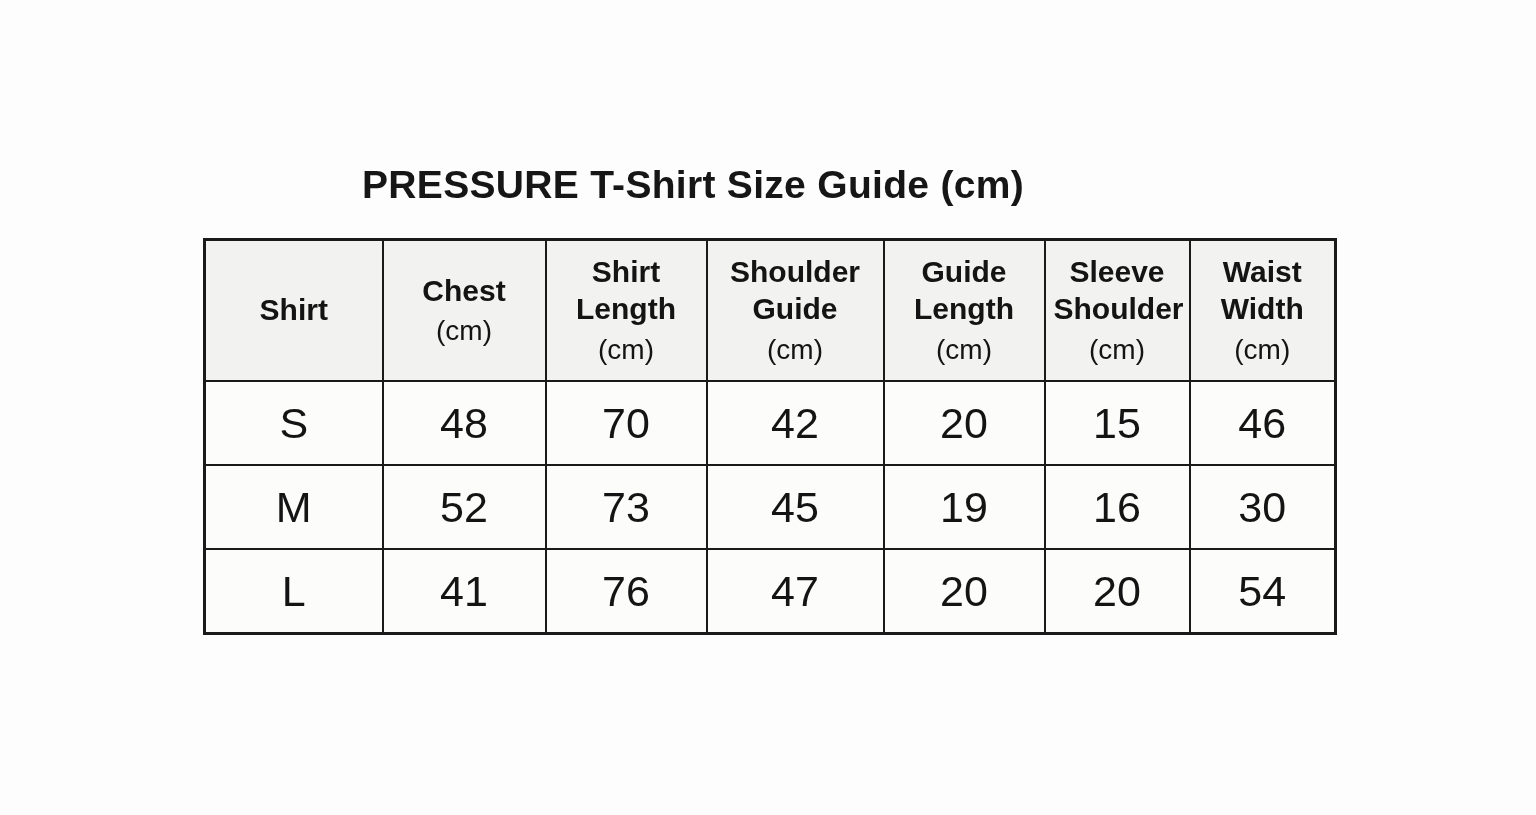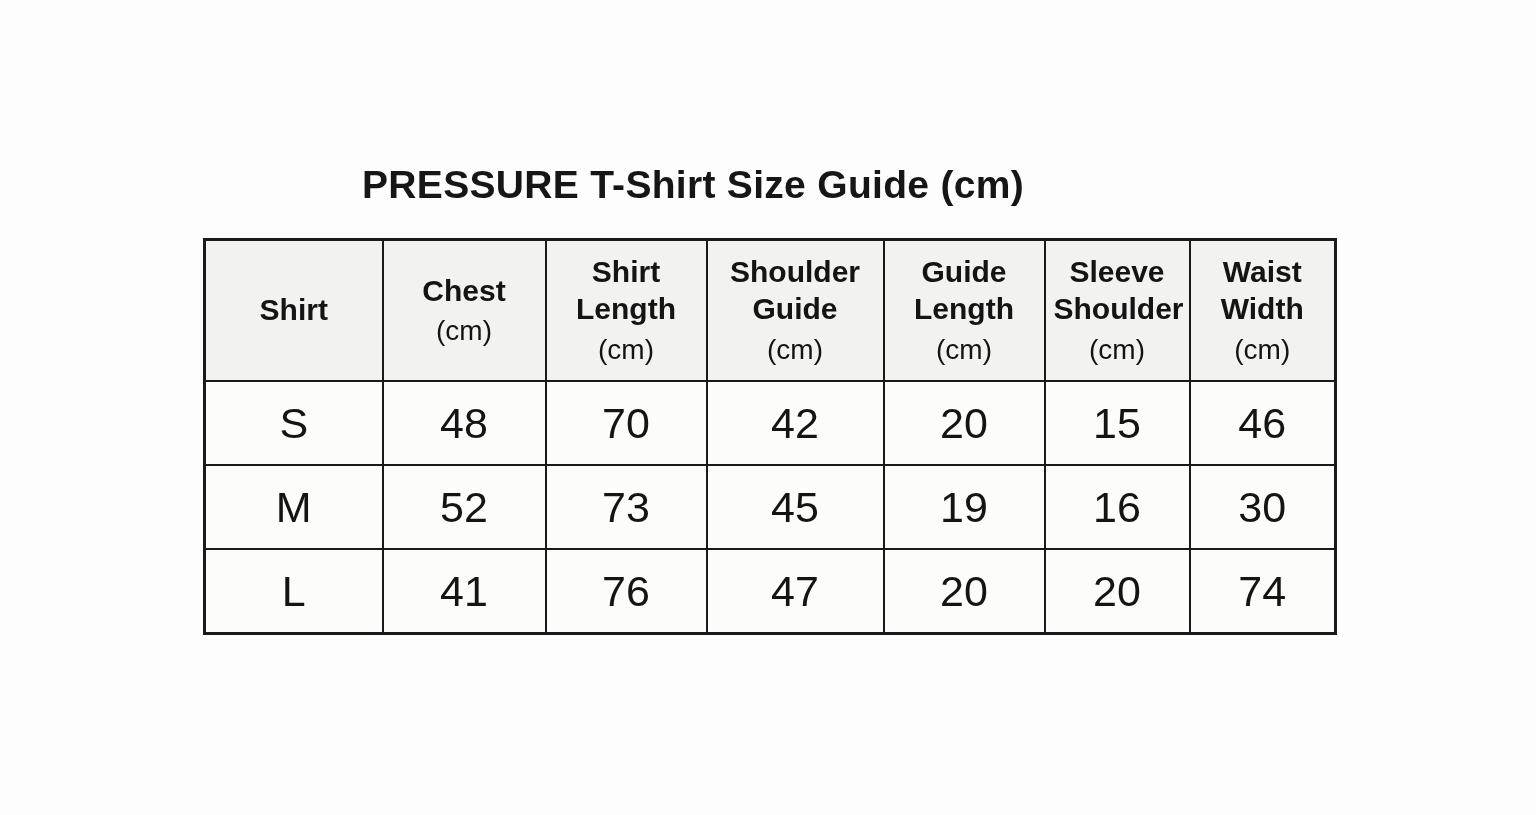--- a/index.html
+++ b/index.html
@@ -128,16 +128,16 @@
       <td>16</td>
       <td>30</td>
     </tr>
     <tr>
       <td>L</td>
       <td>41</td>
       <td>76</td>
       <td>47</td>
       <td>20</td>
       <td>20</td>
-      <td>74</td>
+      <td>54</td>
     </tr>
   </tbody>
 </table>
 
 </body></html>

